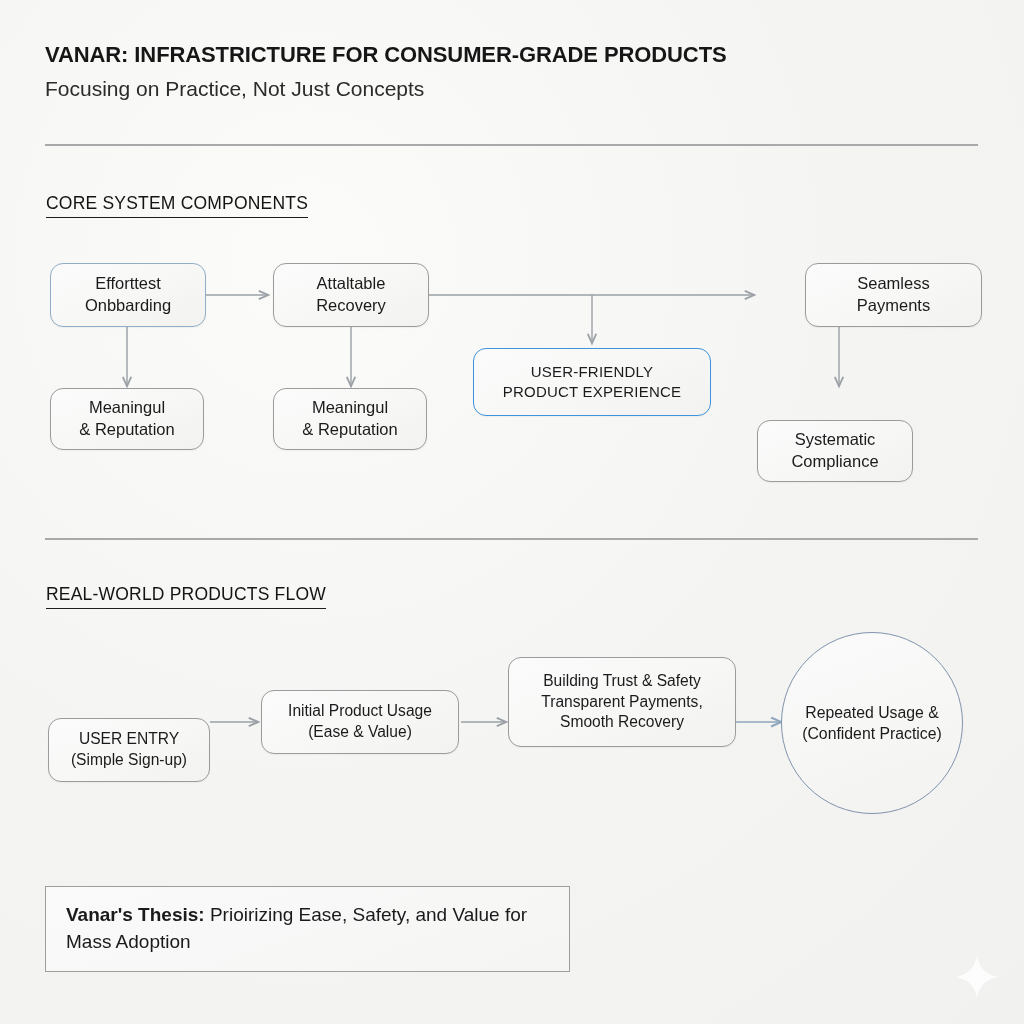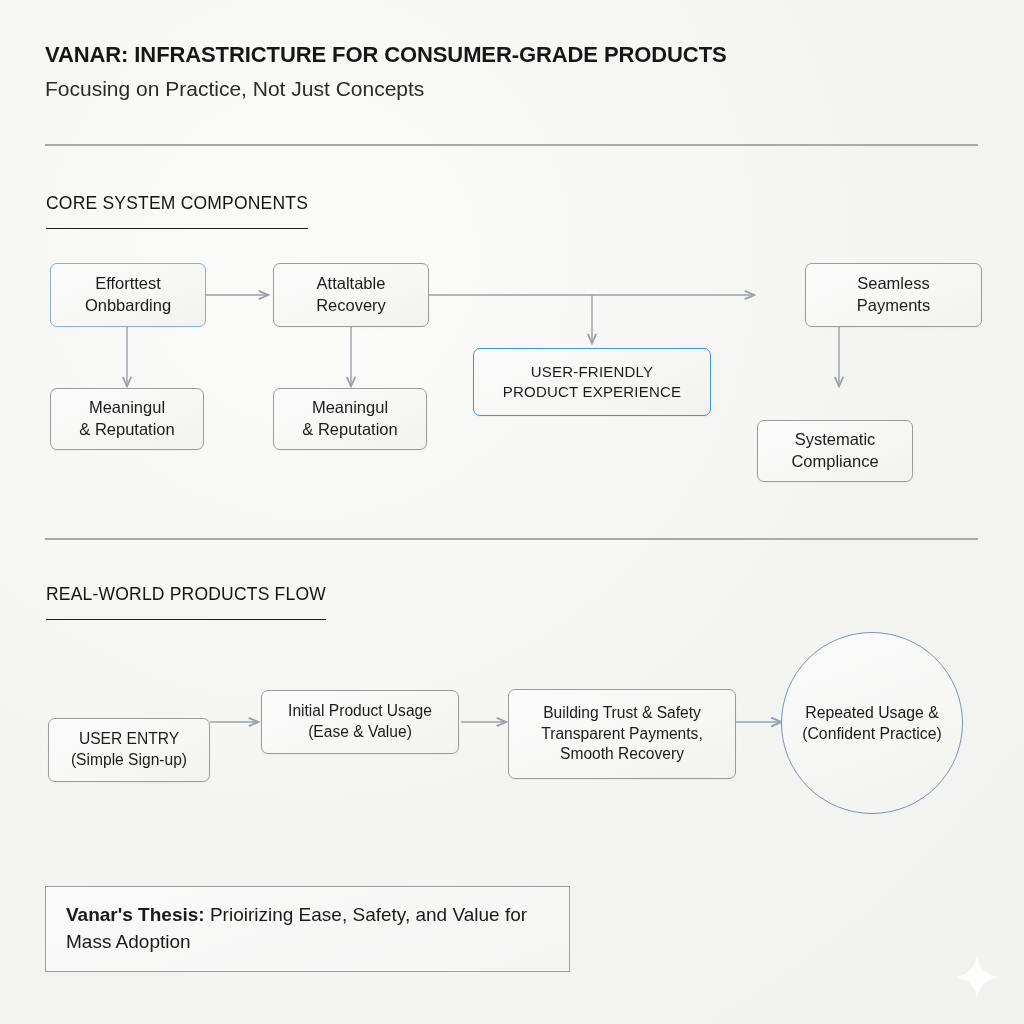--- a/index.html
+++ b/index.html
@@ -50,34 +50,34 @@
   }
   #divider-1 { top: 144px; }
   #divider-2 { top: 538px; }
 
   
   .section-label {
     position: absolute;
     font-size: 17.5px;
     color: #141414;
     letter-spacing: 0.2px;
-    padding-bottom: 14px;
+    padding-bottom: 3px;
     border-bottom: 1.5px solid #1d1d1d;
     white-space: nowrap;
   }
   #section-label-1 { left: 46px; top: 193px; }
   #section-label-2 { left: 46px; top: 584px; }
 
   
   .node {
     position: absolute;
     box-sizing: border-box;
     background: linear-gradient(155deg, #fbfbfb 0%, #f7f7f6 55%, #f2f2f1 100%);
     border: 1.4px solid #9b9b9b;
-    border-radius: 7px;
+    border-radius: 13px;
     display: flex;
     align-items: center;
     justify-content: center;
     text-align: center;
     font-size: 16.5px;
     line-height: 1.33;
     color: #1b1b1b;
     box-shadow: 0 1px 2px rgba(0,0,0,0.045);
     white-space: pre-line;
   }
@@ -209,21 +209,21 @@
   <div class="divider" id="divider-2"></div>
 
   <div class="section-label" id="section-label-2">REAL-WORLD PRODUCTS FLOW</div>
 
   <div class="node small-text" style="left:48px; top:690px; width:162px; height:64px;margin-top:28px;">USER ENTRY
 (Simple Sign-up)</div>
 
   <div class="node small-text" style="left:261px; top:690px; width:198px; height:64px;">Initial Product Usage
 (Ease &amp; Value)</div>
 
-  <div class="node small-text" style="left:508px; top:689px; width:228px; height:90px;">Building Trust &amp; Safety
+  <div class="node small-text" style="left:508px; top:657px; width:228px; height:90px;">Building Trust &amp; Safety
 Transparent Payments,
 Smooth Recovery</div>
 
   <div class="circle-node" style="left:781px; top:632px; width:182px; height:182px;">Repeated Usage &amp;
 (Confident Practice)</div>
 
   <div class="thesis">
     <span><b>Vanar's Thesis:</b><span> Prioirizing Ease, Safety, and Value for Mass Adoption</span></span>
   </div>
 

